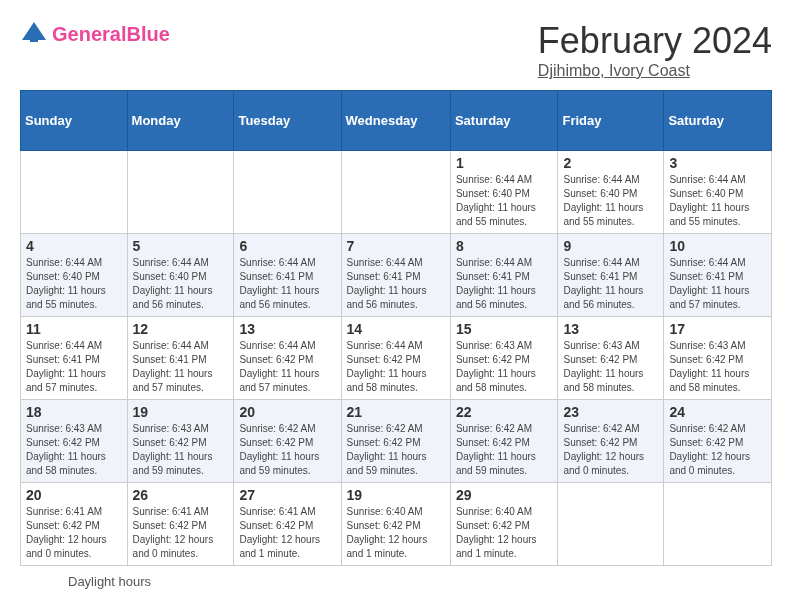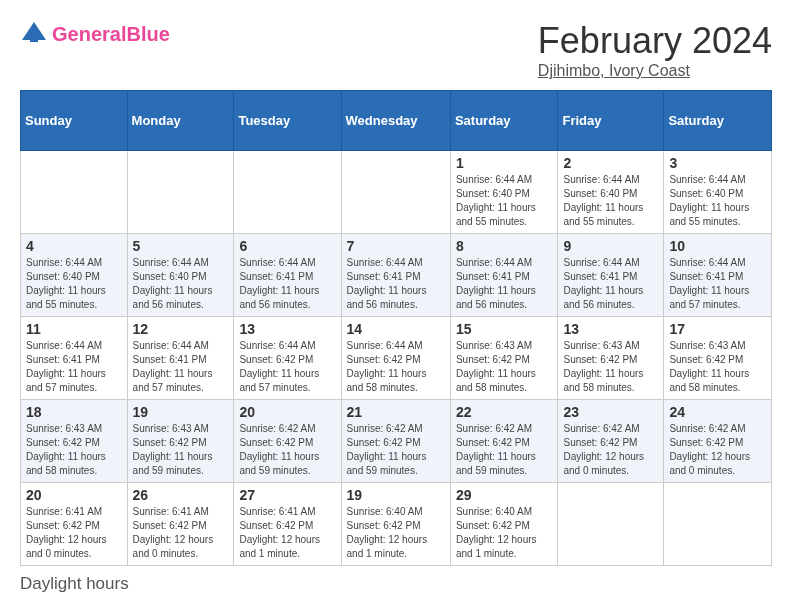--- a/index.html
+++ b/index.html
@@ -75,22 +75,23 @@
       background: #f9f9f9;
     }
     tbody tr:nth-child(odd) td {
       background-color: #fff;
     }
     tbody tr:nth-child(even) td {
       background-color: #f0f4fa;
     }
     .footer {
       margin-top: 8px;
-      font-size: 17px;
+      font-size: 13px;
       color: #555;
+      margin-left: 48px;
     }
   </style>
 </head>
 <body>
 
 <div class="header">
   <div class="logo">
     <svg class="logo-icon" viewBox="0 0 28 28">
       <polygon points="14,2 26,20 2,20" fill="#2a6db5"></polygon>
       <rect x="10" y="14" width="8" height="8" fill="#2a6db5"></rect>

